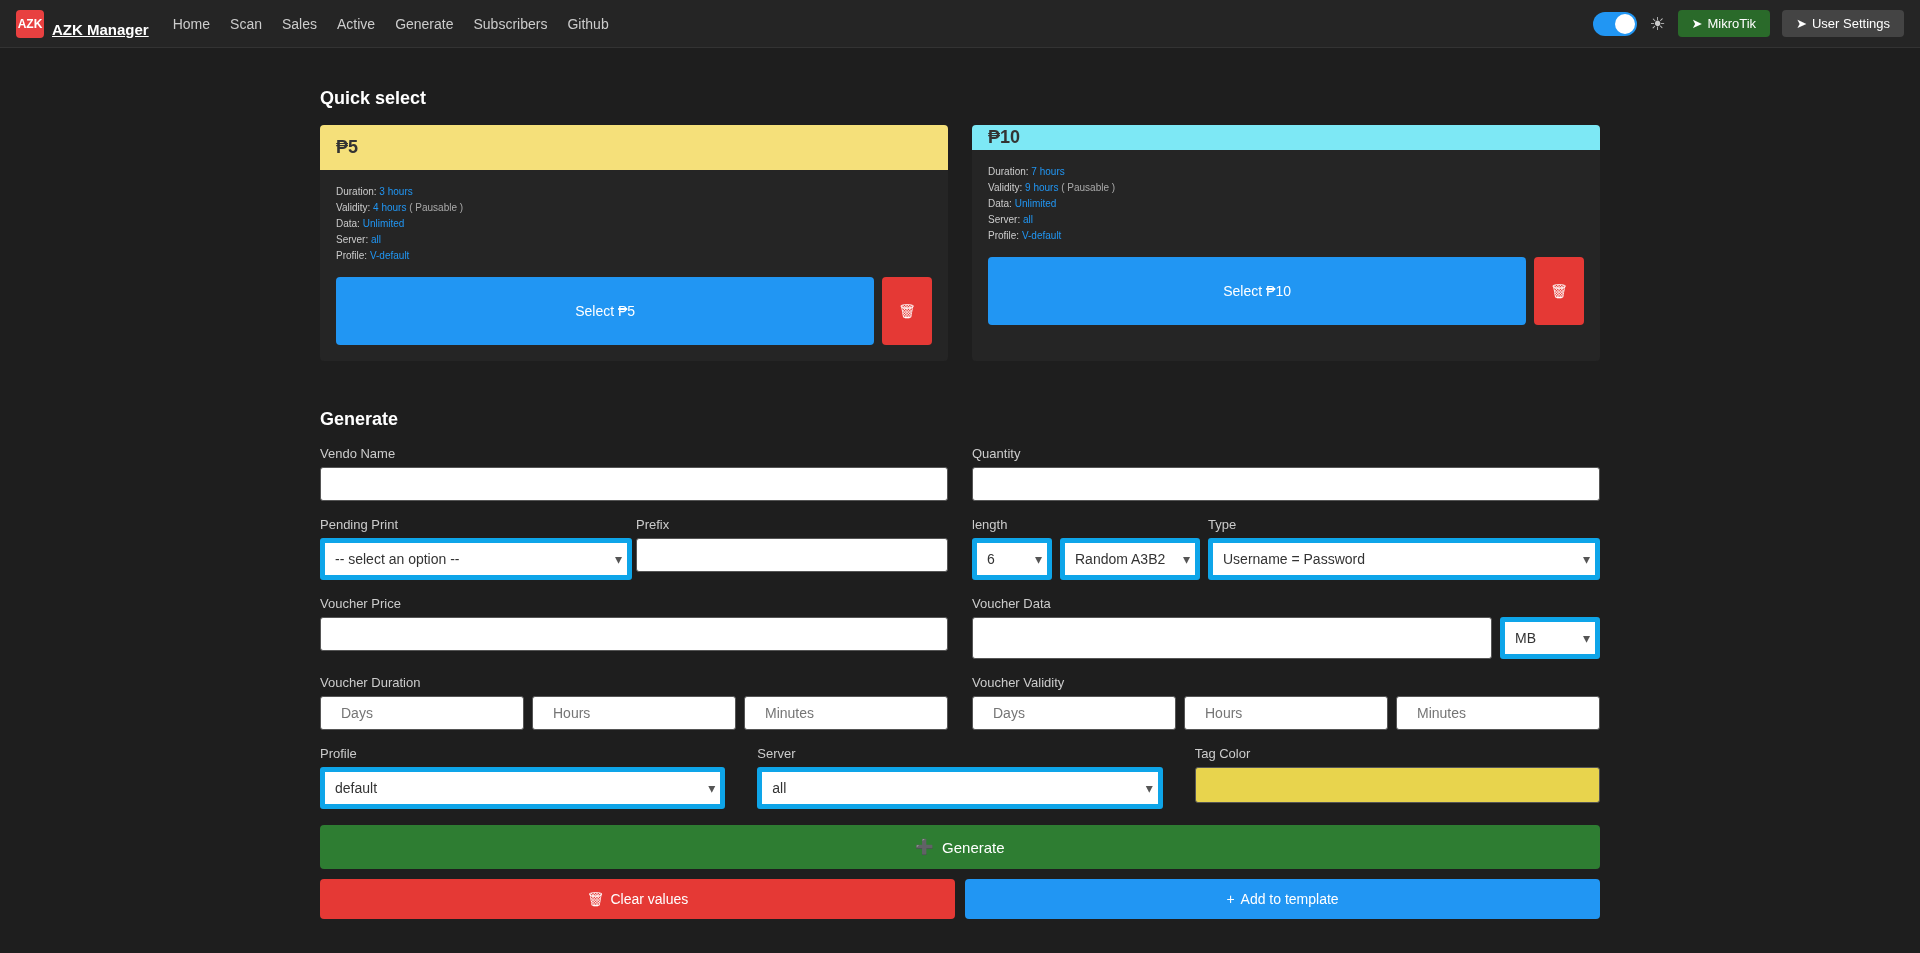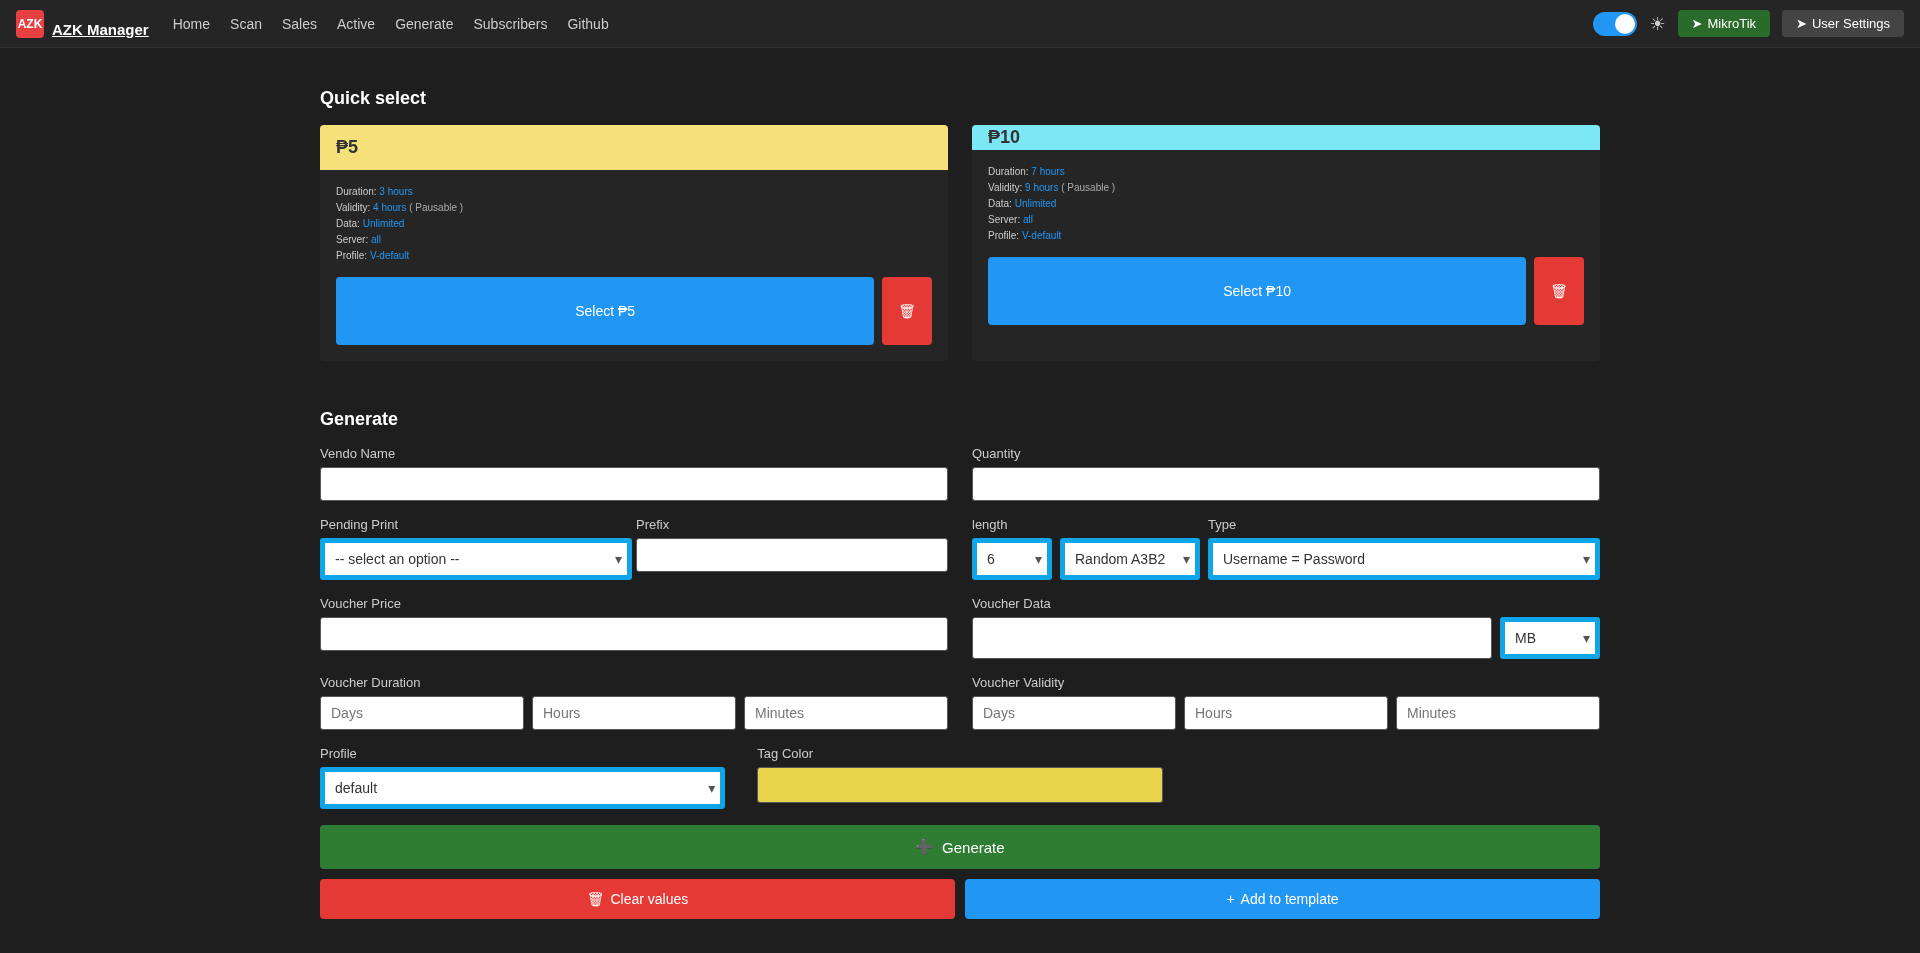--- a/index.html
+++ b/index.html
@@ -201,21 +201,21 @@
     .form-label {
       font-size: 13px;
       color: #ccc;
       font-weight: 400;
     }
 
     .form-input {
       background: #fff;
       border: 1px solid #555;
       border-radius: 3px;
-      padding: 8px 10px;
+      padding: 8px 20px;
       color: #333;
       font-size: 14px;
       outline: none;
       width: 100%;
     }
 
     .form-select {
       background: #fff;
       border: 5px solid #0ea5e9;
       border-radius: 3px;
@@ -512,20 +512,30 @@
         <label class="form-label">Profile</label>
         <div class="select-wrapper">
           <select class="form-select">
             <option>default</option>
             <option>V-default</option>
             <option>custom</option>
           </select>
         </div>
       </div>
       <div class="form-group">
+        <label class="form-label">Server</label>
+        <div class="select-wrapper">
+          <select class="form-select">
+            <option>all</option>
+            <option>server1</option>
+            <option>server2</option>
+          </select>
+        </div>
+      </div>
+      <div class="form-group">
         <label class="form-label">Tag Color</label>
         <div class="color-preview"></div>
       </div>
     </div>
 
     <button class="btn-generate">
       <span>➕</span>
       <span>Generate</span>
     </button>
 

